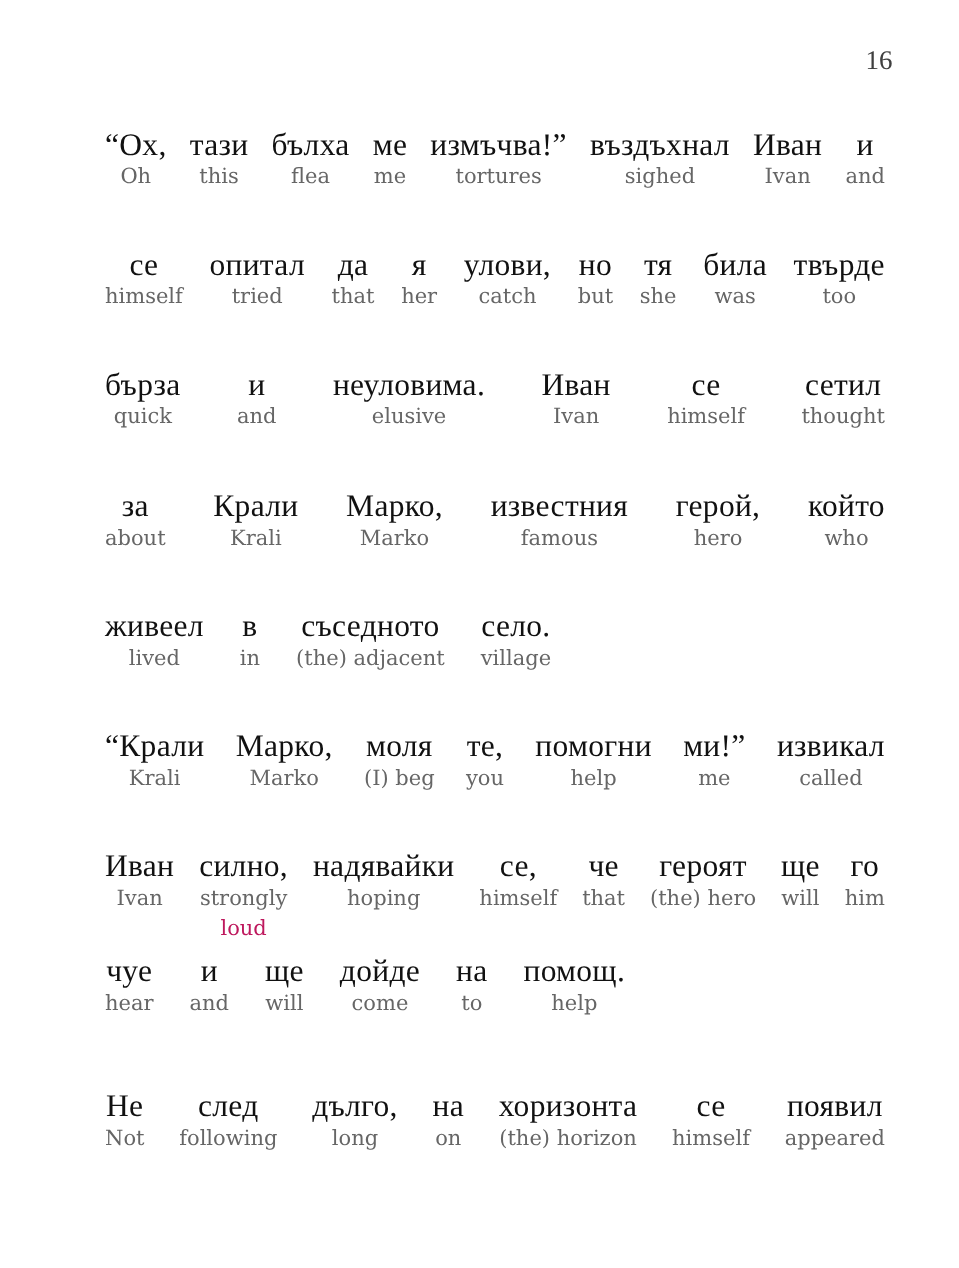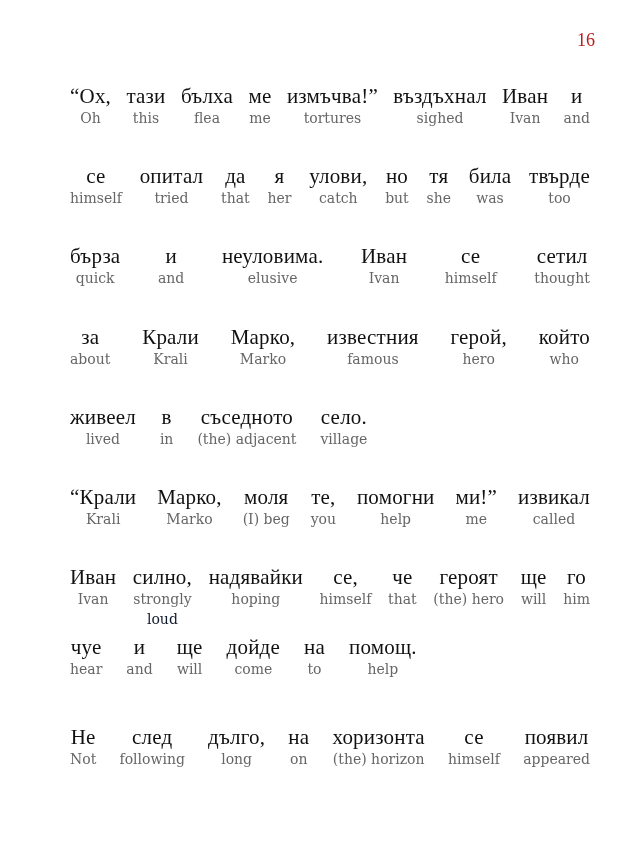--- a/index.html
+++ b/index.html
@@ -1,24 +1,24 @@
 <!DOCTYPE html>
 <html><head>
 <meta charset="utf-8">
 <style>
   html, body { margin: 0; padding: 0; background: #ffffff; }
   body { width: 639px; height: 845px; position: relative; overflow: hidden; font-family: "DejaVu Serif", "Liberation Serif", serif; }
-  .page-number { position: absolute; top: 30px; right: 44px; font-family: "Liberation Serif", serif; font-size: 18px; color: #b91c1c; }
+  .page-number { position: absolute; top: 30px; right: 44px; font-family: "Liberation Serif", serif; font-size: 18px; color: #404040; }
   .line { position: absolute; left: 70px; width: 520px; display: flex; justify-content: space-between; align-items: flex-start; }
   .line.short { justify-content: flex-start; gap: 10px; }
   .word { display: flex; flex-direction: column; align-items: center; }
   .line.short .word { margin-right: 14px; }
   .bg { font-family: "Liberation Serif", serif; font-size: 21px; color: #111111; line-height: 24px; white-space: nowrap; letter-spacing: 0.2px; }
   .en { font-family: "DejaVu Serif", serif; font-size: 14px; color: #666666; line-height: 20px; white-space: nowrap; margin-top: 0px; }
-  .en2 { font-family: "DejaVu Serif", serif; font-size: 14px; color: #0f172a; line-height: 20px; white-space: nowrap; }
+  .en2 { font-family: "DejaVu Serif", serif; font-size: 14px; color: #be185d; line-height: 20px; white-space: nowrap; }
 </style>
 </head>
 <body>
 
 <div>
   <div class="page-number">16</div>
   <div id="lines">
       <div class="line" style="top: 84px;">
         <div class="word">
           <span class="bg">“Ох,</span>

